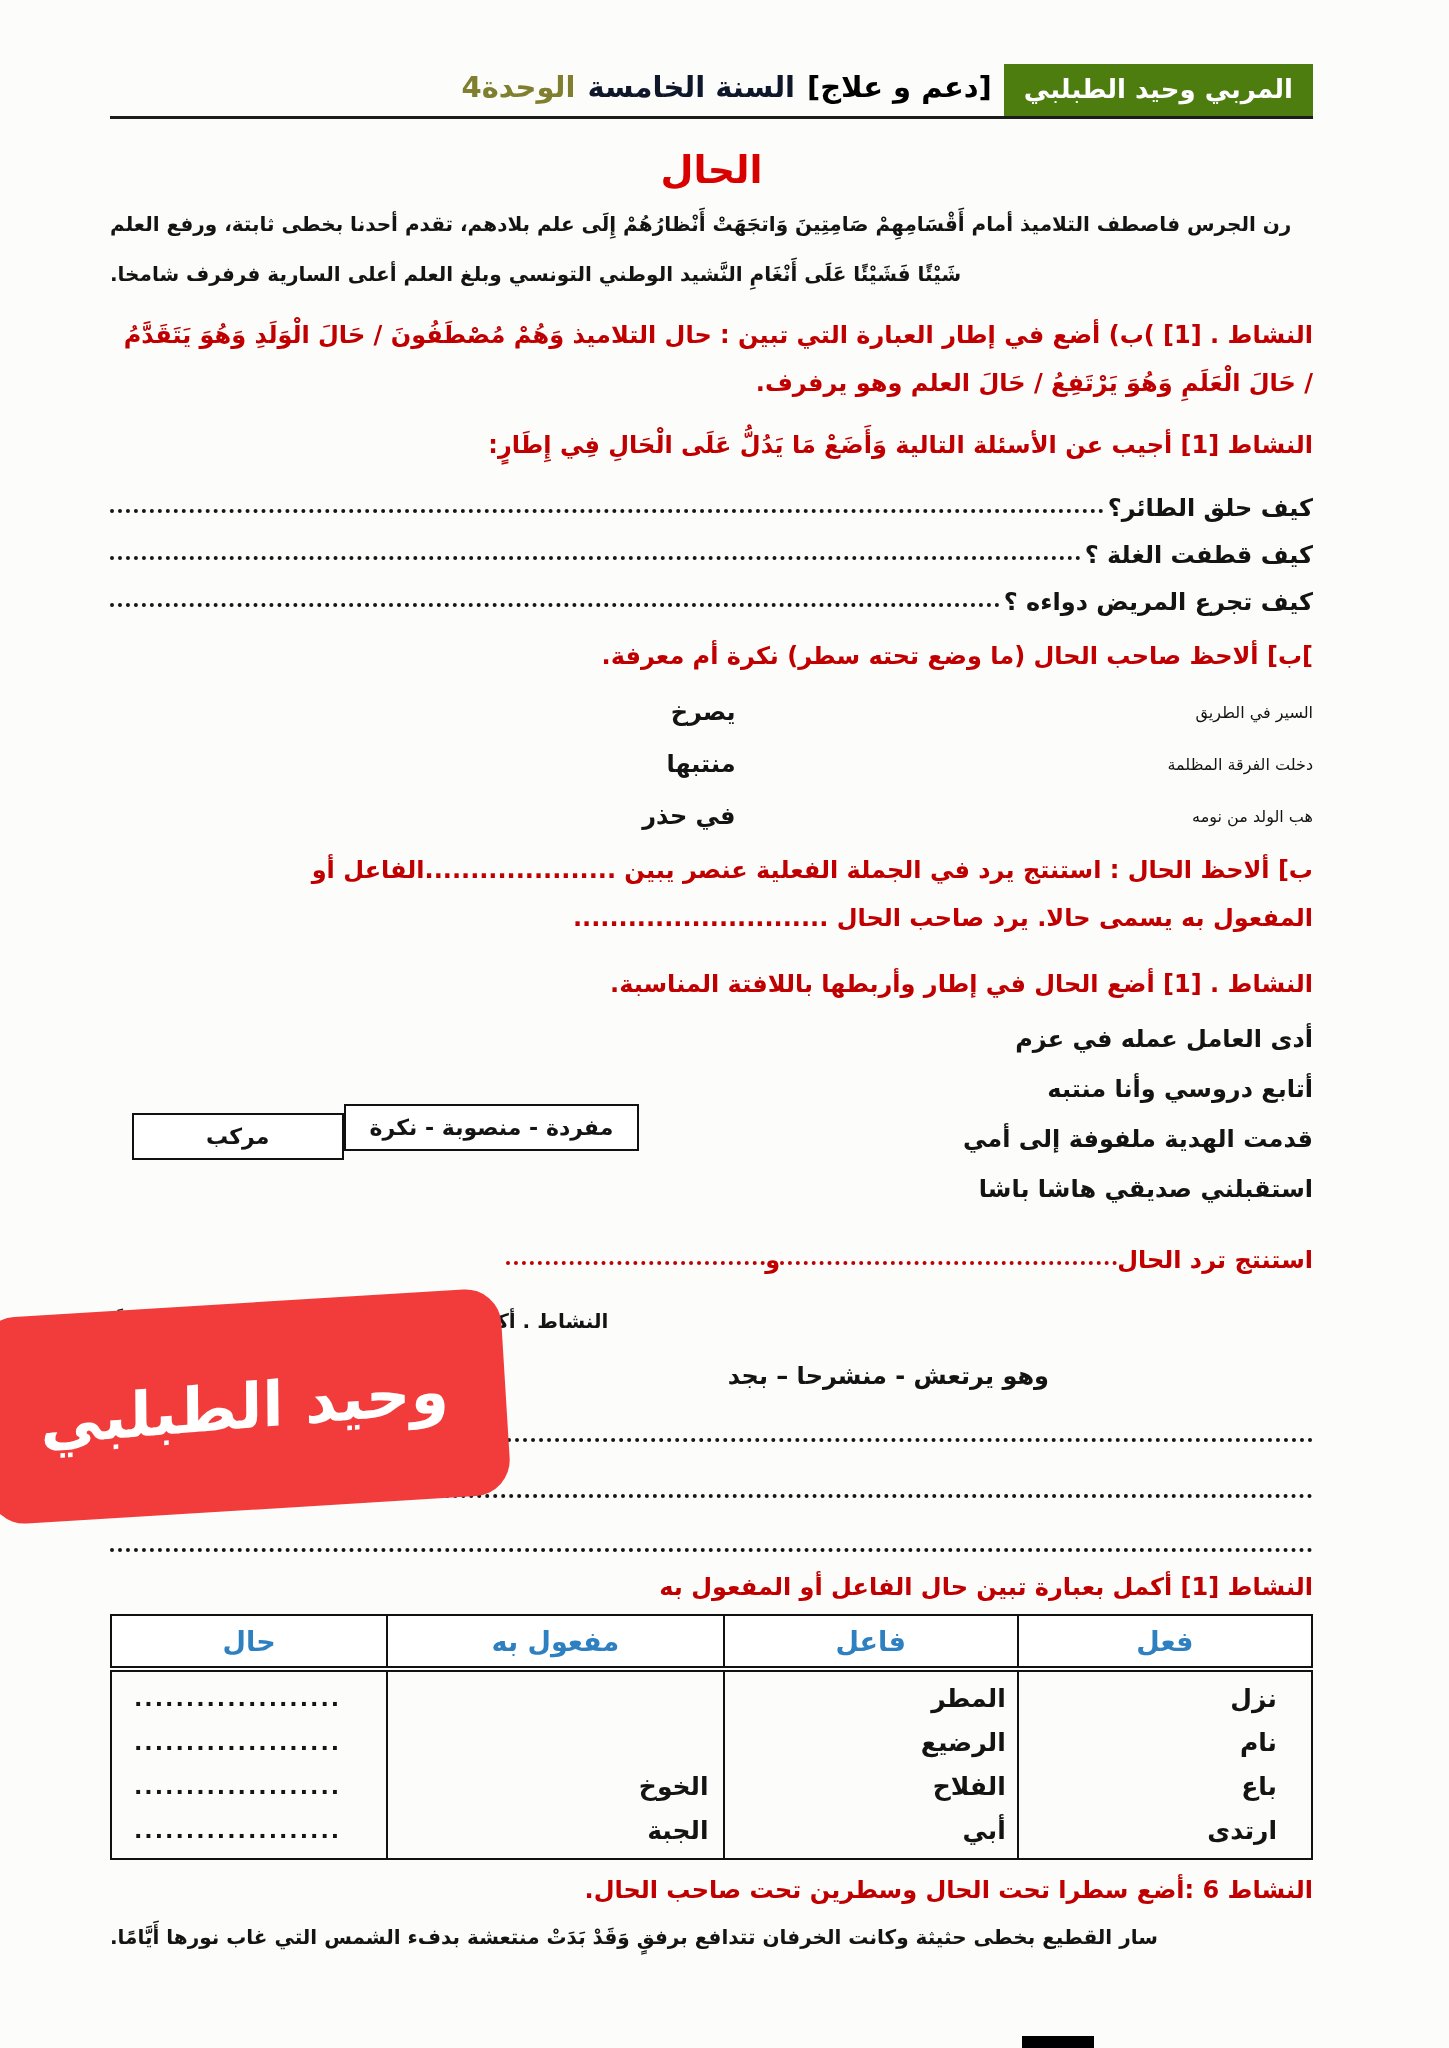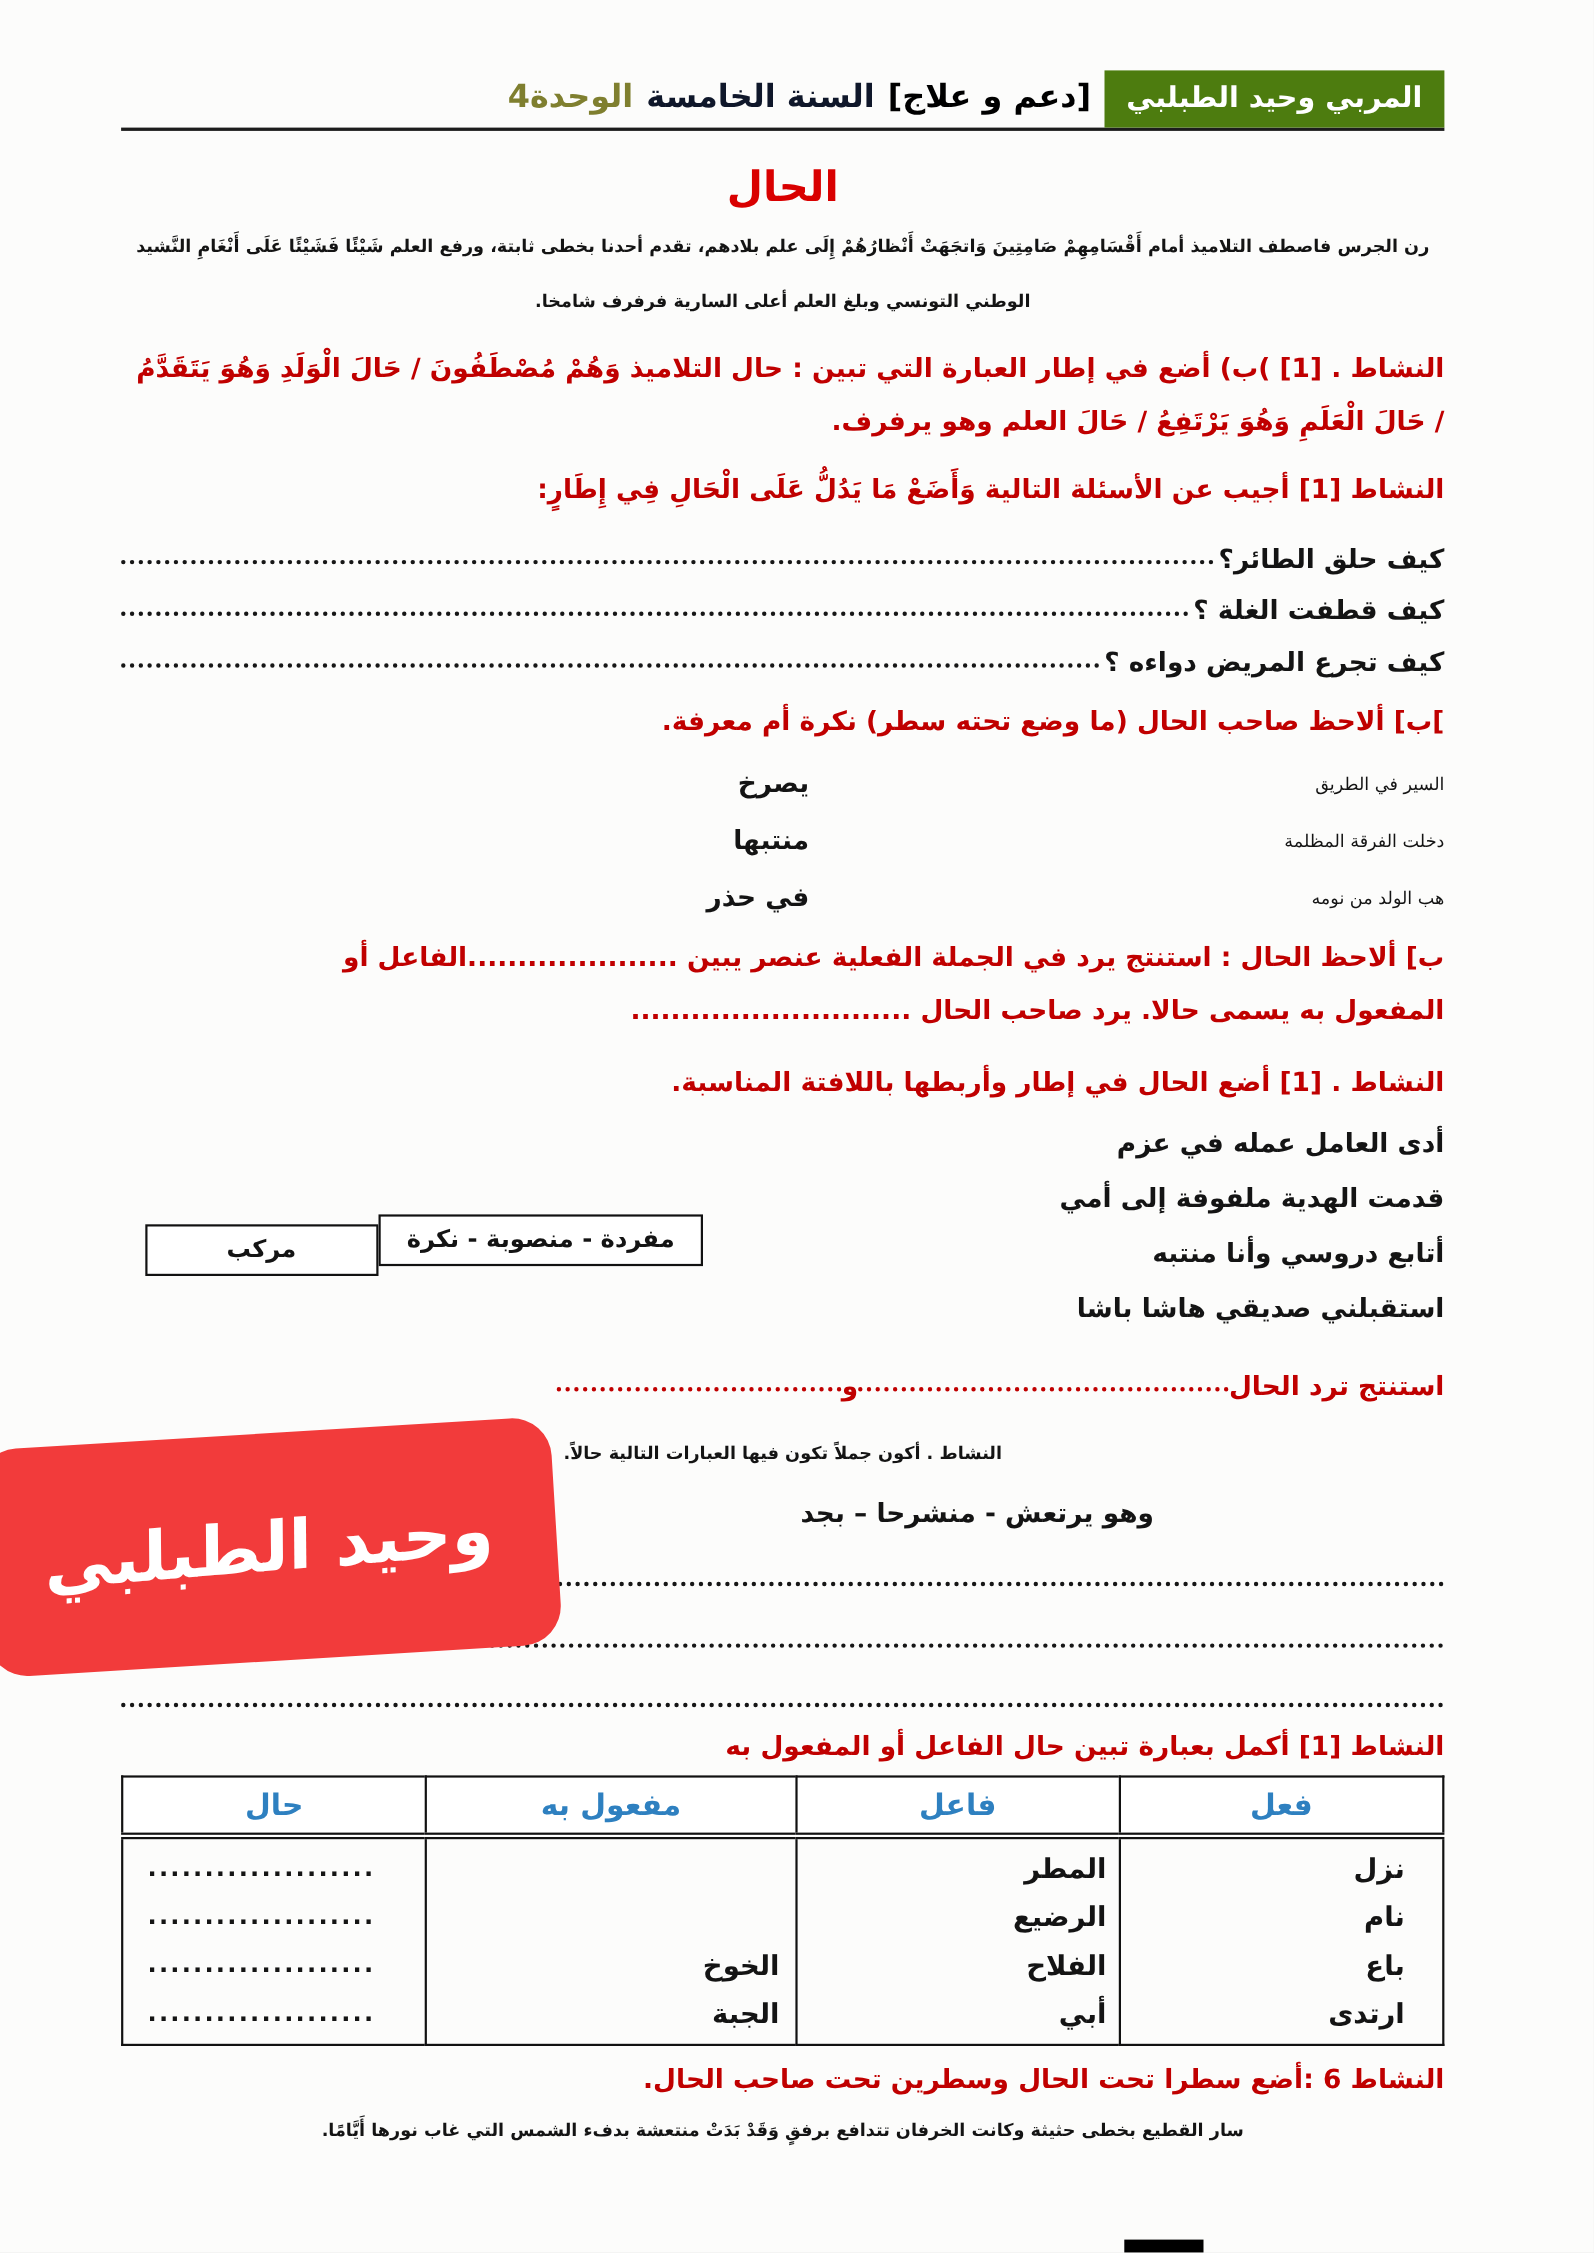--- a/index.html
+++ b/index.html
@@ -25,21 +25,21 @@
     background:#4d7c0f; color:#fff; font-weight:bold; font-size:26px;
     padding:10px 20px 12px; display:flex; align-items:center;
   }
   .hdr-item { font-weight:bold; font-size:29px; align-self:center; padding-bottom:6px; white-space:nowrap; }
   .hdr-support { color:#000000; }
   .hdr-grade { color:#0f172a; }
   .hdr-unit { color:#7F7F2F; }
 
   
   .title { margin-top:28px; text-align:center; color:#D90000; font-weight:bold; font-size:38px; line-height:46px; }
-  .para  { margin-top:6px; font-weight:bold; font-size:16px; line-height:50px; text-align:center; }
+  .para  { margin-top:6px; font-weight:bold; font-size:20px; line-height:50px; text-align:left; }
   .red   { color:#C00000; font-weight:bold; font-size:24px; line-height:48px; text-align:right; }
   .act1  { margin-top:12px; }
   .act2  { margin-top:14px; }
 
   
   .questions { margin-top:6px; }
   .qrow { display:flex; align-items:flex-end; height:47px; }
   .qtext { font-weight:bold; font-size:24px; white-space:nowrap; }
   .dotfill { flex:1; border-bottom:4px dotted #161616; margin-bottom:9px; margin-right:4px; }
 
@@ -175,22 +175,22 @@
     <div class="observe-hal">
       <p class="red">ب] ألاحظ الحال : استنتج يرد في الجملة الفعلية عنصر يبين .....................الفاعل أو</p>
       <p class="red">المفعول به يسمى حالا. يرد صاحب الحال ............................</p>
     </div>
 
     <p class="red act4">النشاط . [1] أضع الحال في إطار وأربطها باللافتة المناسبة.</p>
 
     <div class="frame">
       <div class="frame-sentences">
         <div class="fsent">أدى العامل عمله في عزم</div>
+        <div class="fsent">أتابع دروسي وأنا منتبه</div>
         <div class="fsent">قدمت الهدية ملفوفة إلى أمي</div>
-        <div class="fsent">أتابع دروسي وأنا منتبه</div>
         <div class="fsent">استقبلني صديقي هاشا باشا</div>
       </div>
       <div class="frame-boxes">
         <div class="labelbox box1">مفردة - منصوبة - نكرة</div>
         <div class="labelbox box2">مركب</div>
       </div>
     </div>
 
     <div class="conclusion">
       <span class="ctext">استنتج ترد الحال</span>

